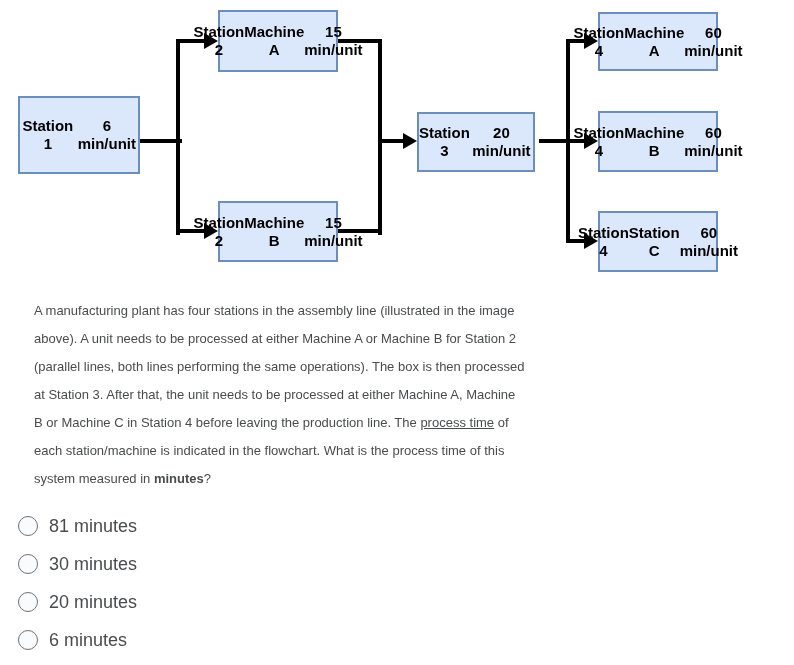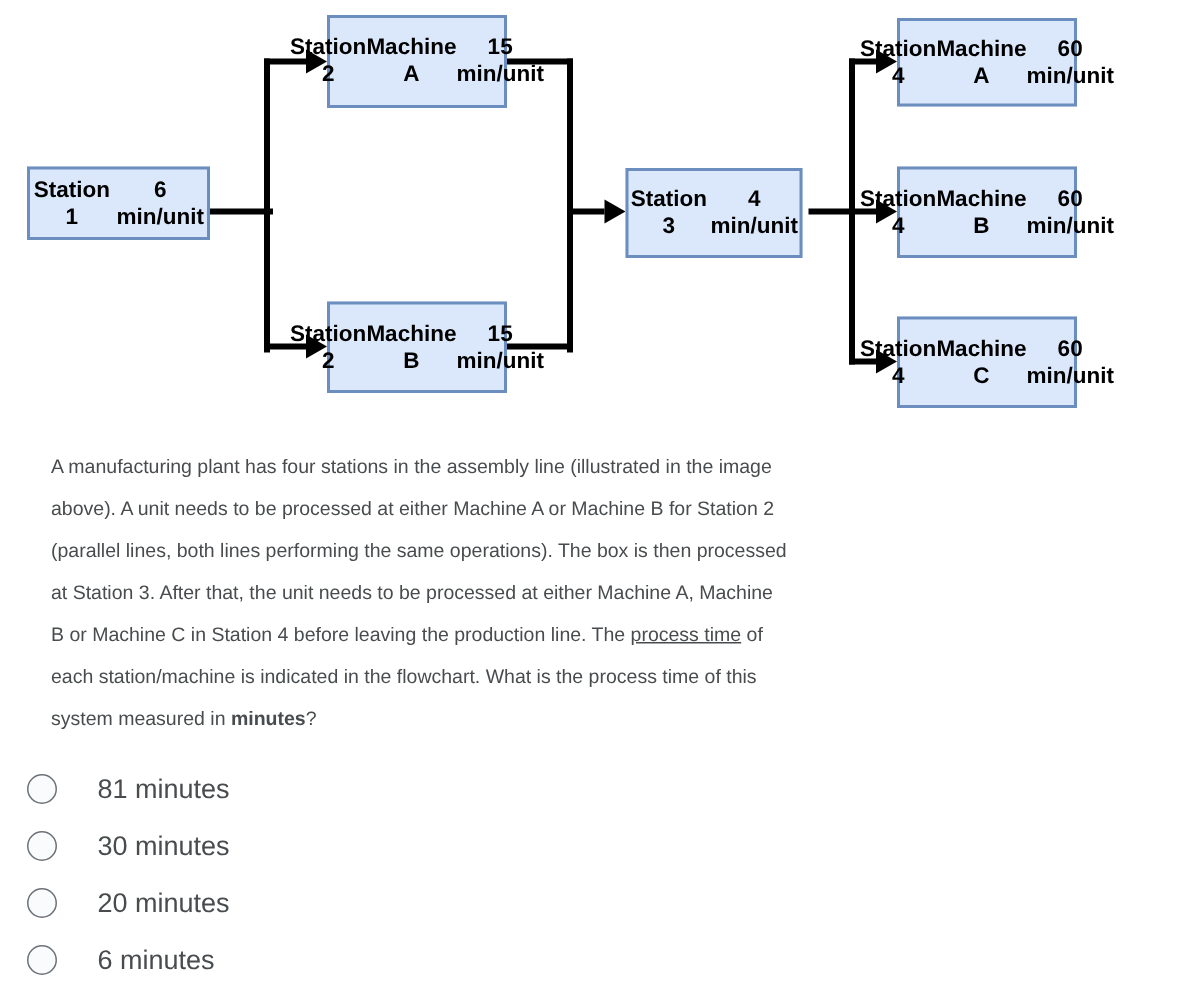--- a/index.html
+++ b/index.html
@@ -18,21 +18,21 @@
          border-left:14px solid var(--connector,#000);}
 
   
   #question{margin:12px 30px 0 34px;font-size:13px;line-height:28px;
             color:var(--body-text,#494c4e);}
   #question .u{text-decoration:underline;}
   #question .b{font-weight:bold;}
 
   
   #options{margin:22px 0 0 18px;}
-  .opt{display:flex;align-items:center;gap:27px;margin-bottom:16px;
+  .opt{display:flex;align-items:center;gap:11px;margin-bottom:16px;
        font-size:18px;color:var(--body-text,#494c4e);cursor:pointer;height:22px;}
   .radio{width:20px;height:20px;border-radius:50%;flex:0 0 20px;
          border:1px solid var(--radio-border,#6b7177);
          background:var(--radio-fill,#fafbfd);box-sizing:border-box;}
 </style>
 </head>
 <body>
 
 <div id="page">
   <div id="flowchart">
@@ -48,51 +48,51 @@
       <div class="seg" style="left: 566px; top: 39px; width: 4px; height: 204px;"></div>
       <div class="seg" style="left: 566px; top: 39px; width: 18px; height: 4px;"></div>
       <div class="seg" style="left: 566px; top: 139px; width: 18px; height: 4px;"></div>
       <div class="seg" style="left: 566px; top: 239px; width: 18px; height: 4px;"></div>
       <div class="arrow" style="left: 204px; top: 33px;"></div>
       <div class="arrow" style="left: 204px; top: 223px;"></div>
       <div class="arrow" style="left: 403px; top: 133px;"></div>
       <div class="arrow" style="left: 584px; top: 33px;"></div>
       <div class="arrow" style="left: 584px; top: 133px;"></div>
       <div class="arrow" style="left: 584px; top: 233px;"></div>
-      <div class="node" style="left: 18px; top: 111px; width: 122px; height: 49px;">
+      <div class="node" style="left: 18px; top: 96px; width: 122px; height: 78px;">
         <div>Station 1</div>
         <div>6 min/unit</div>
       </div>
       <div class="node" style="left: 218px; top: 10px; width: 120px; height: 62px;">
         <div>Station 2</div>
         <div>Machine A</div>
         <div>15 min/unit</div>
       </div>
       <div class="node" style="left: 218px; top: 201px; width: 120px; height: 61px;">
         <div>Station 2</div>
         <div>Machine B</div>
         <div>15 min/unit</div>
       </div>
       <div class="node" style="left: 417px; top: 112px; width: 118px; height: 60px;">
         <div>Station 3</div>
-        <div>4 min/unit</div>
+        <div>20 min/unit</div>
       </div>
       <div class="node" style="left: 598px; top: 12px; width: 120px; height: 59px;">
         <div>Station 4</div>
         <div>Machine A</div>
         <div>60 min/unit</div>
       </div>
       <div class="node" style="left: 598px; top: 111px; width: 120px; height: 61px;">
         <div>Station 4</div>
         <div>Machine B</div>
         <div>60 min/unit</div>
       </div>
       <div class="node" style="left: 598px; top: 211px; width: 120px; height: 61px;">
         <div>Station 4</div>
-        <div>Machine C</div>
+        <div>Station C</div>
         <div>60 min/unit</div>
       </div>
     </div>
   <div id="question"><span>A manufacturing plant has four stations in the assembly line (illustrated in the image</span><br><span>above). A unit needs to be processed at either Machine A or Machine B for Station 2</span><br><span>(parallel lines, both lines performing the same operations). The box is then processed</span><br><span>at Station 3. After that, the unit needs to be processed at either Machine A, Machine</span><br><span>B or Machine C in Station 4 before leaving the production line. The </span><span class="u">process time</span><span> of</span><br><span>each station/machine is indicated in the flowchart. What is the process time of this</span><br><span>system measured in </span><span class="b">minutes</span><span>?</span></div>
   <div id="options">
       <label class="opt">
         <span class="radio"></span>
         <span>81 minutes</span>
       </label>
       <label class="opt">

